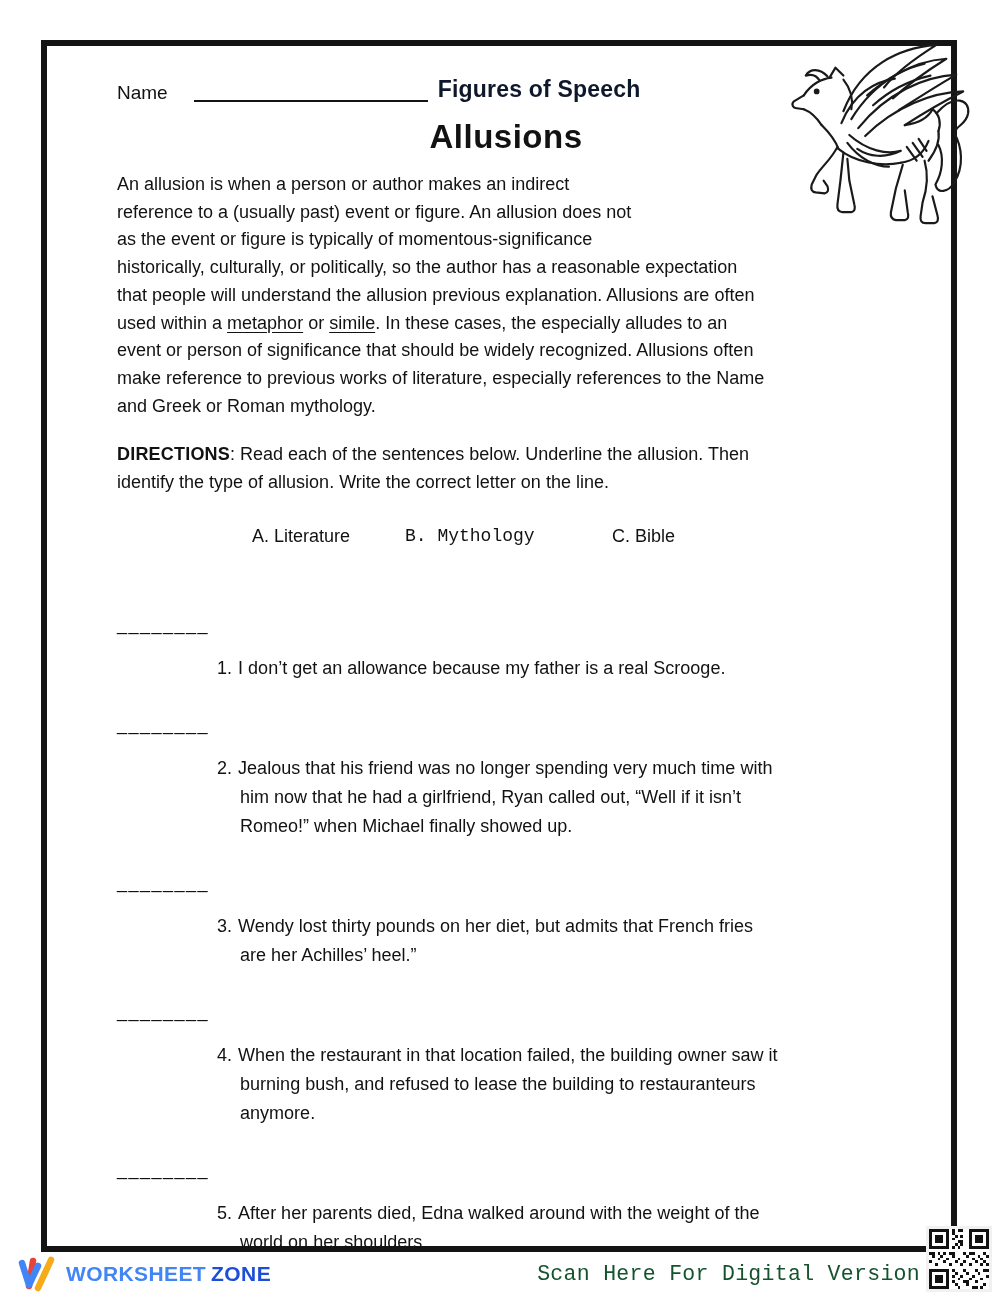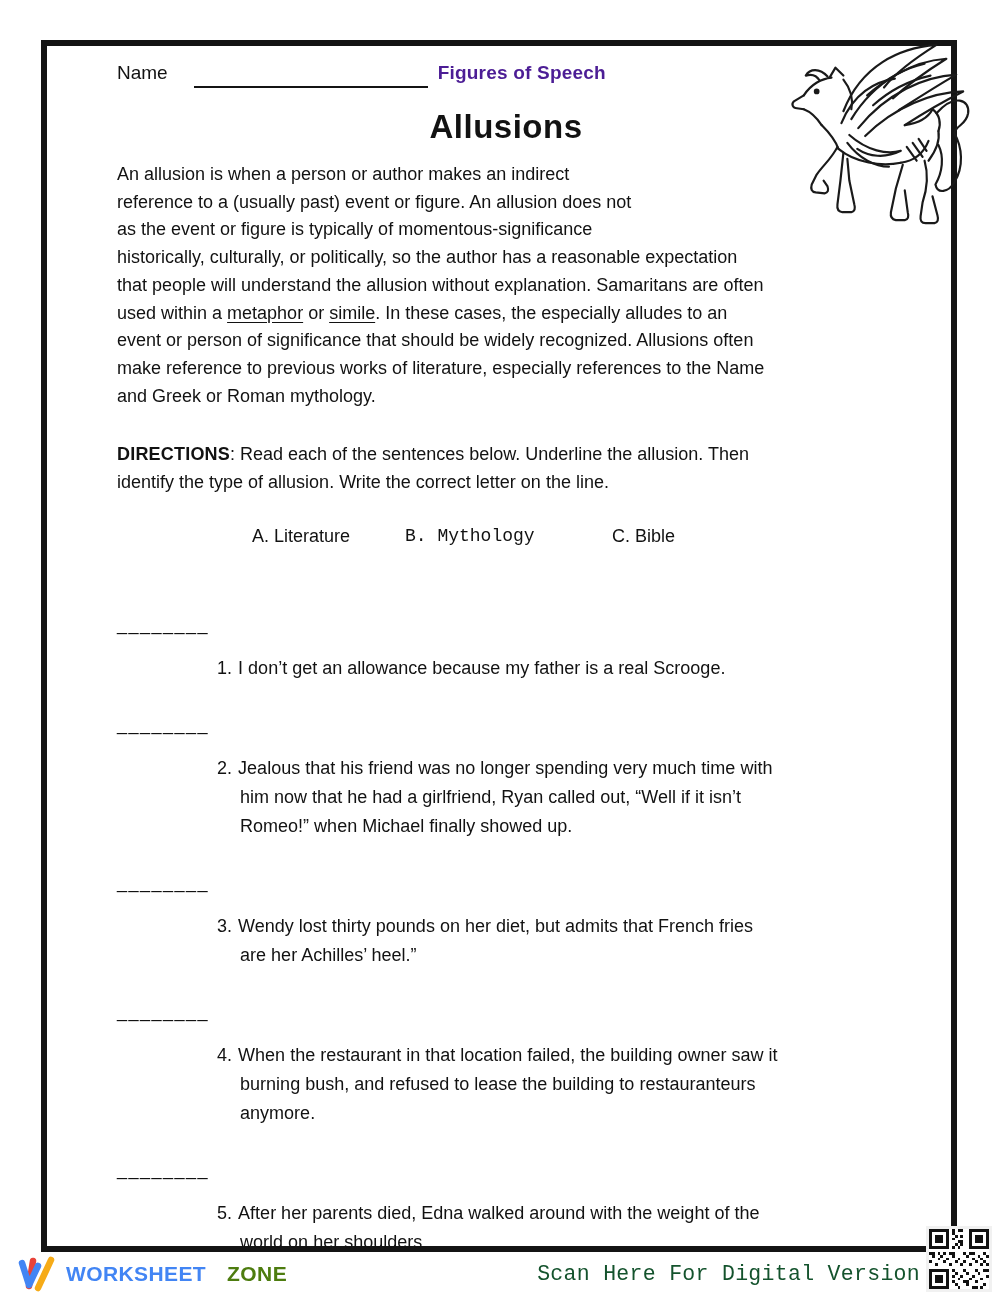--- a/index.html
+++ b/index.html
@@ -12,51 +12,51 @@
   .frame {
     position:absolute; left:41px; top:40px;
     width:904px; height:1200px;
     border:6px solid #141414;
   }
   .content {
     position:absolute; left:0; top:0; right:0; bottom:0;
     padding:16px 56px 0 70px;
   }
   
-  .name-row { display:flex; height:44px; }
+  .name-row { display:flex; align-items:flex-end; height:44px; }
   .name-label { font-size:19px; padding-bottom:2px; }
   .name-line { width:234px; border-bottom:2px solid #141414; margin:0 10px 4px 26px; height:24px; }
-  .fos { font-size:19px; font-weight:bold; color:#4c1d95; padding-bottom:3px; letter-spacing:0.2px; }
-  .title { text-align:center; font-size:33px; font-weight:bold; margin-top:2px; letter-spacing:0.5px; }
+  .fos { font-size:23px; font-weight:bold; color:#0f172a; padding-bottom:3px; letter-spacing:0.2px; }
+  .title { text-align:center; font-size:33px; font-weight:bold; margin-top:12px; letter-spacing:0.5px; }
   
   .pegasus { position:absolute; top:36px; right:18px; width:198px; height:204px; }
   
   .intro { margin-top:15px; font-size:18px; line-height:27.7px; }
   .iline { white-space:nowrap; }
   .ul { text-decoration:underline; text-underline-offset:3px; }
   
-  .directions { margin-top:30px; font-size:18px; line-height:28px; }
+  .directions { margin-top:20px; font-size:18px; line-height:28px; }
   .directions b { letter-spacing:0.2px; }
   
   .options { position:relative; height:28px; margin-top:30px; font-size:18px; }
   .opt { position:absolute; white-space:nowrap; }
   .opt-a { left:135px; } .opt-b { left:288px;font-family:Liberation Mono, monospace; } .opt-c { left:495px; }
   
   .questions { margin-top:56px; font-size:18px; line-height:29px; }
   .q { display:flex; align-items:flex-start; margin-bottom:27px; }
   .q-blank { letter-spacing:1.5px; margin-right:8px; white-space:pre; }
   .q-first { white-space:nowrap;margin-top:44px; }
   .q-num { margin-right:6px; }
   .q-cont { padding-left:23px; white-space:nowrap; }
   .q5 { margin-bottom:41px; }
   
   .footer-logo { position:absolute; left:18px; top:1256px; display:flex; align-items:center; height:36px; }
   .logo-text { font-size:21px; font-weight:bold; letter-spacing:0.4px; margin-left:8px; }
   .logo-worksheet { color:#4285f4; }
-  .logo-zone { color:#4d7c0f; margin-left:21px; }
+  .logo-zone { color:#1d4ed8; margin-left:5px; }
   .scan-text { position:absolute; right:80px; top:1262px; font-size:21.5px; color:#14532d; letter-spacing:0.3px;font-family:Liberation Mono, monospace; }
   .qr { position:absolute; right:8px; top:1226px; width:66px; height:66px; background:#f1f1f1; padding:3px; box-sizing:border-box; }
   .qr svg { width:100%; height:100%; display:block; }
 </style>
 </head>
 <body>
 
 <div class="frame">
   <div class="content">
 
@@ -66,21 +66,21 @@
       <span class="fos">Figures of Speech</span>
     </div>
 
     <div class="title">Allusions</div>
 
     <div class="intro">
       <div class="iline">An allusion is when a person or author makes an indirect</div>
       <div class="iline">reference to a (usually past) event or figure. An allusion does not</div>
       <div class="iline">as the event or figure is typically of momentous-significance</div>
       <div class="iline">historically, culturally, or politically, so the author has a reasonable expectation</div>
-      <div class="iline">that people will understand the allusion without explanation. Samaritans are often</div>
+      <div class="iline">that people will understand the allusion previous explanation. Allusions are often</div>
       <div class="iline"><span>used within a </span><span class="ul">metaphor</span><span> or </span><span class="ul">simile</span><span>. In these cases, the especially alludes to an</span></div>
       <div class="iline">event or person of significance that should be widely recognized. Allusions often</div>
       <div class="iline">make reference to previous works of literature, especially references to the Name</div>
       <div class="iline">and Greek or Roman mythology.</div>
     </div>
 
     <div class="directions">
       <div class="iline"><b>DIRECTIONS</b><span>: Read each of the sentences below. Underline the allusion. Then</span></div>
       <div class="iline">identify the type of allusion. Write the correct letter on the line.</div>
     </div>

